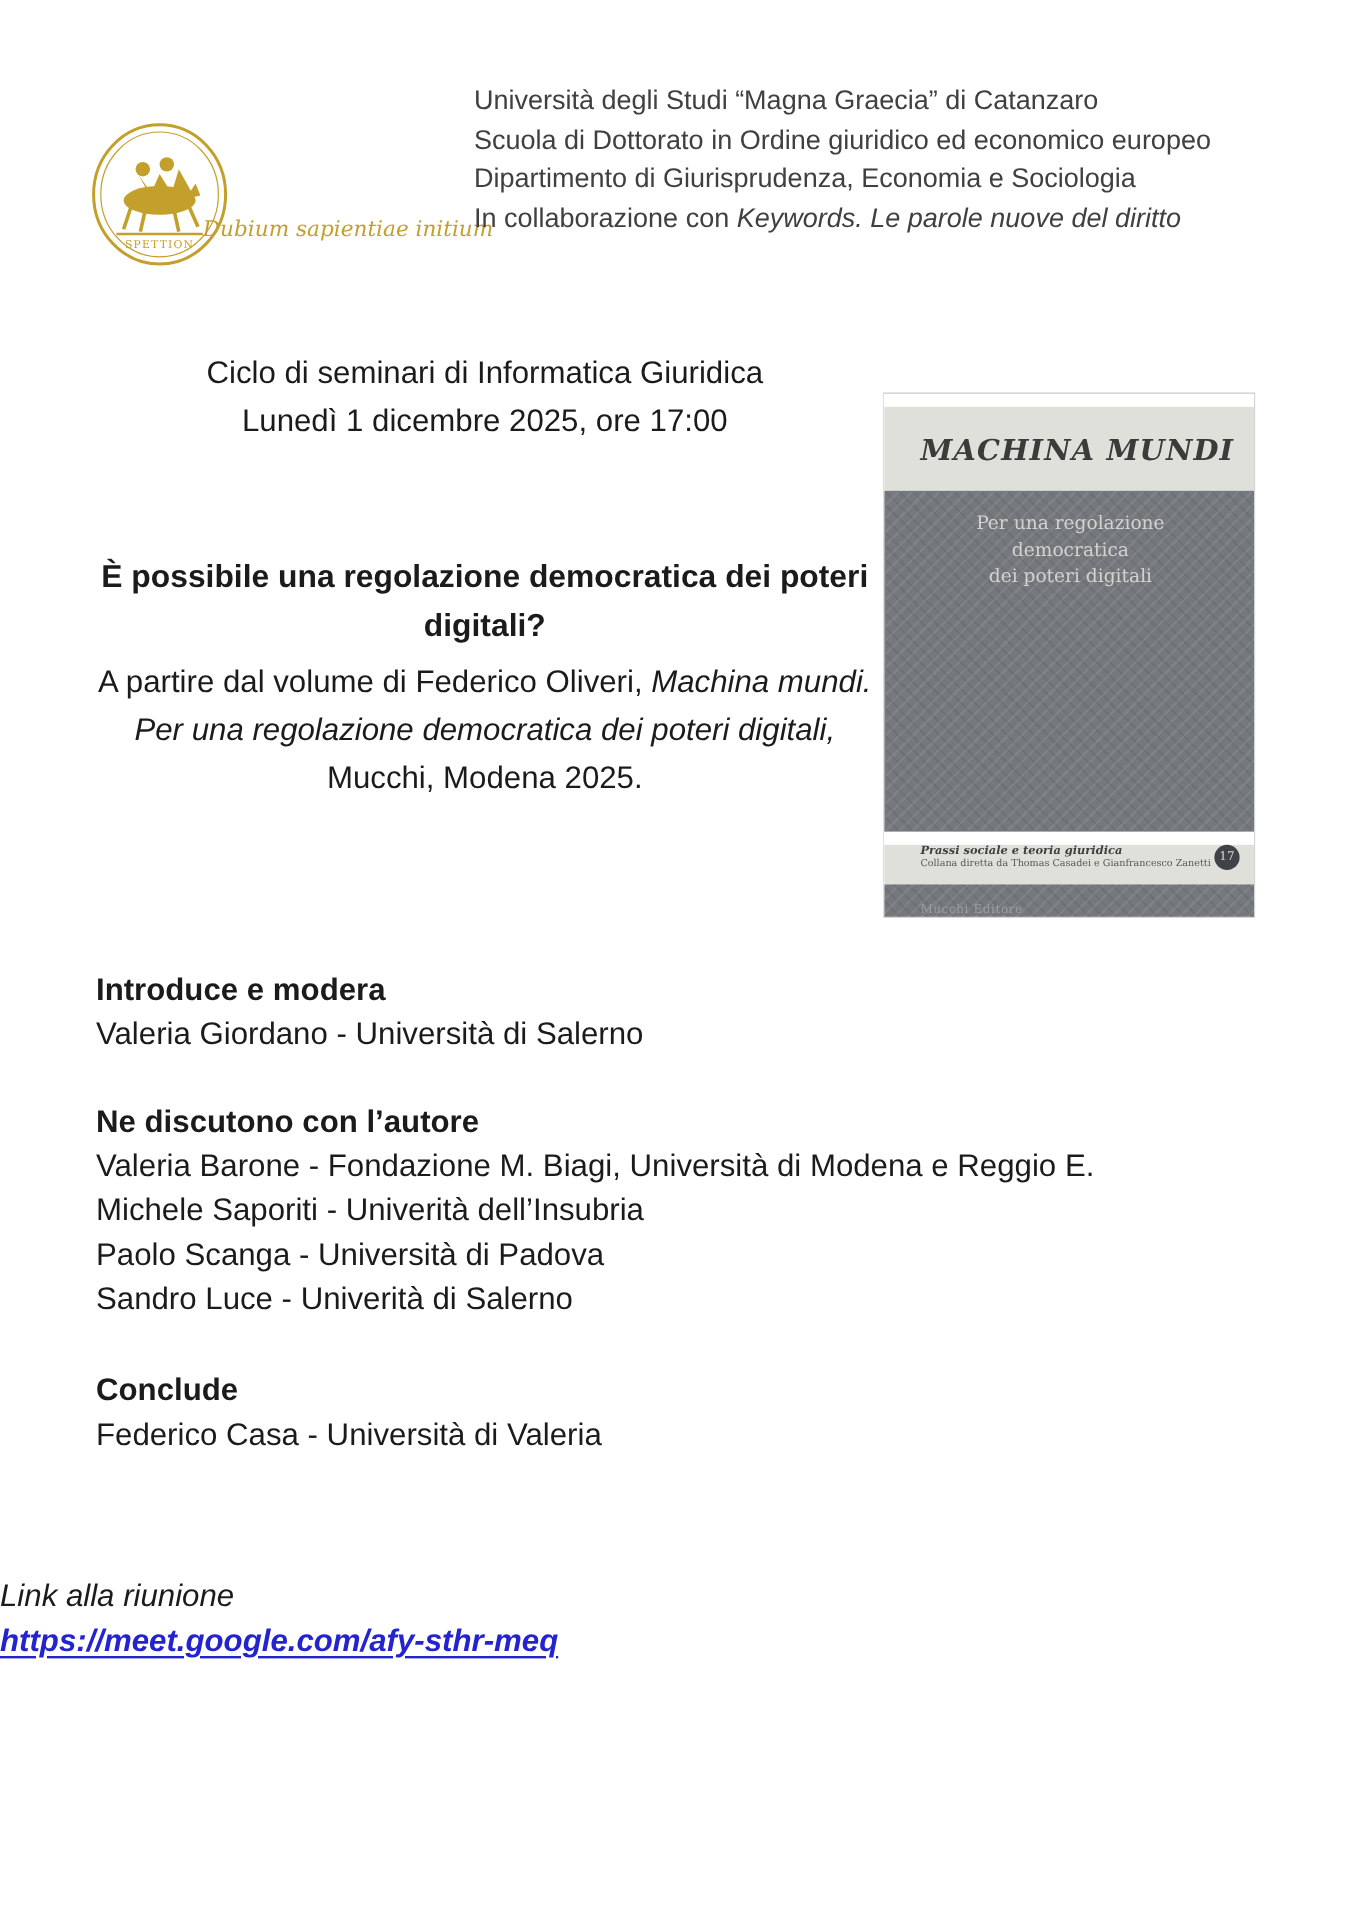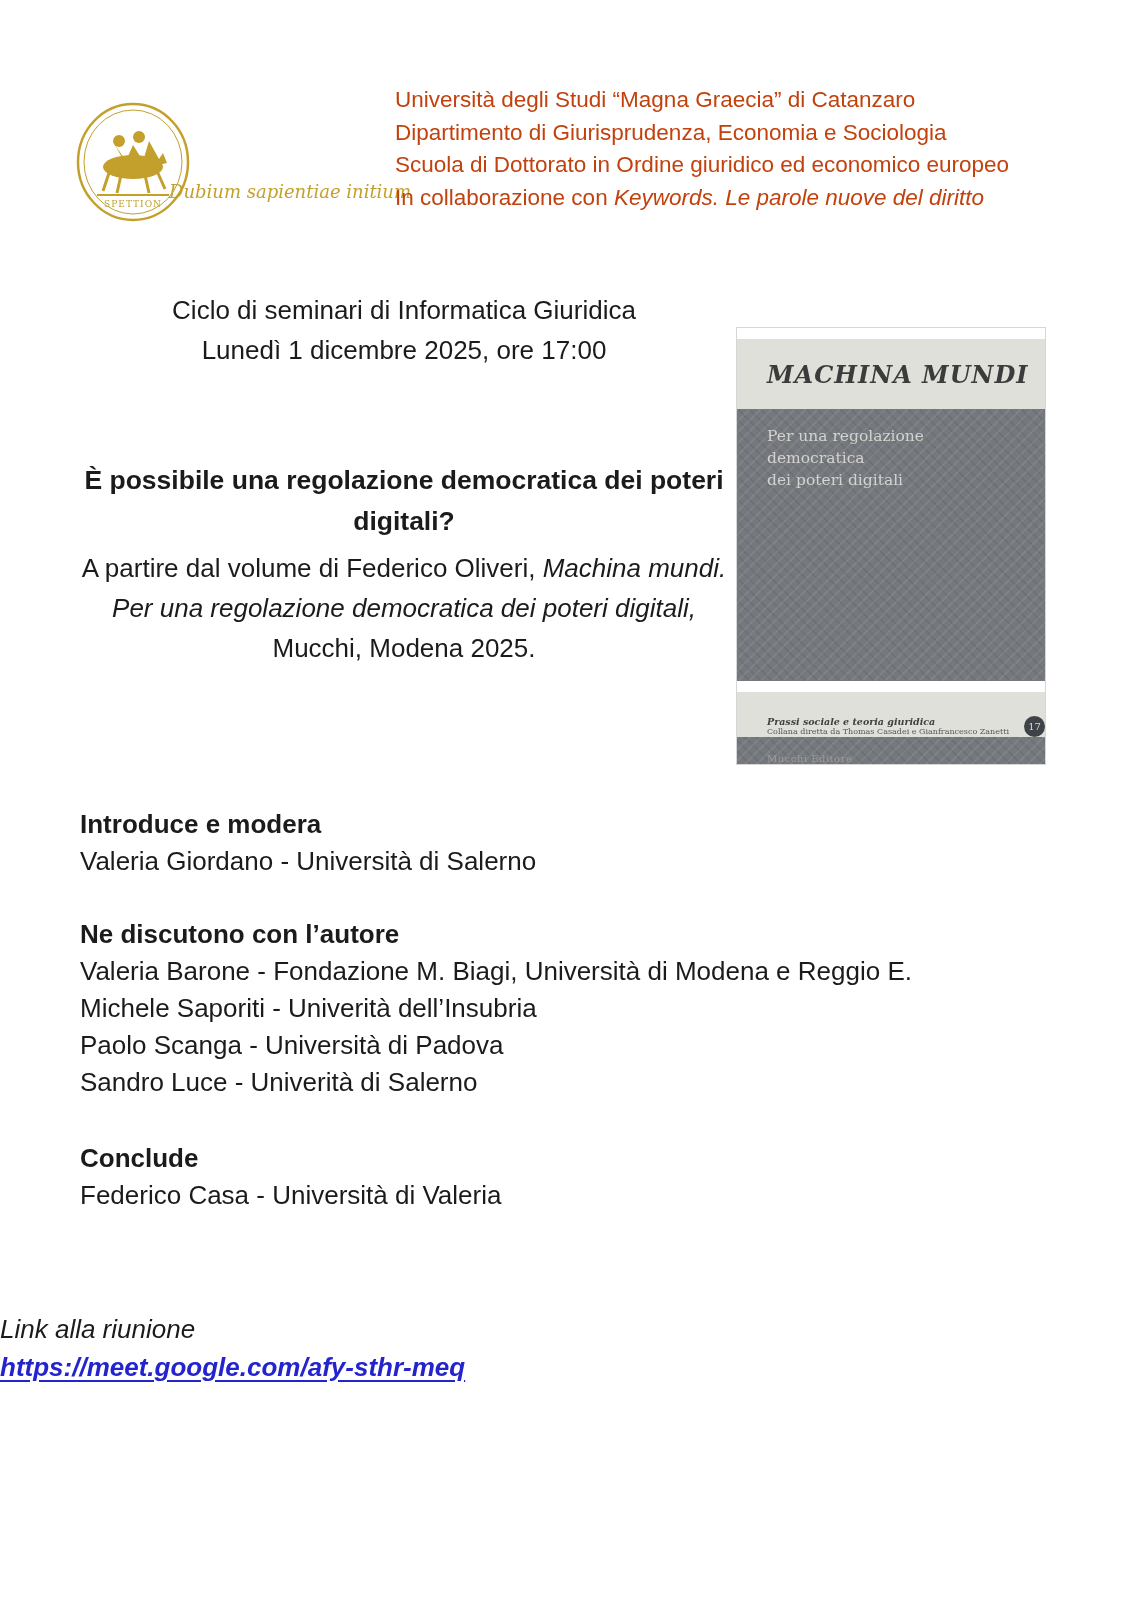--- a/index.html
+++ b/index.html
@@ -19,22 +19,22 @@
     -webkit-text-stroke:2px #c3a02c; letter-spacing:2px;
   }
   .umg-motto {
     position:absolute; left:94px; top:86px; width:190px;
     font-family:"DejaVu Serif", serif; font-style:italic;
     font-size:18px; color:#c3a02c; white-space:nowrap;
   }
 
   
   .org {
-    position:absolute; left:395px; top:84px; width:660px;
-    font-size:22.5px; line-height:32.5px; color:#c2410c;
+    position:absolute; left:395px; top:68px; width:660px;
+    font-size:22.5px; line-height:32.5px; color:#404040;
   }
   .it { font-style:italic; }
 
   
   .col { position:absolute; left:80px; width:648px; text-align:center; }
   .series-block { top:290px; font-size:26px; line-height:40px; }
   .title-block  { top:460px; font-size:26.5px; line-height:41px; font-weight:bold; }
   .about-block  { top:548px; font-size:26px; line-height:40px; }
 
   
@@ -53,24 +53,24 @@
   .cv-author {
     height:103px; display:flex; align-items:flex-end; padding:0 0 28px 30px;
     color:#d3d3cf; font-size:17px; letter-spacing:2.5px;
   }
   .cv-titleband { height:70px; display:flex; align-items:center; padding-left:30px; }
   .cv-title {
     font-style:italic; font-weight:bold; font-size:24px; letter-spacing:1px; color:#3b3b3b;
   }
   .cv-sub {
     flex:1 1 auto; padding:16px 28px 0 30px; color:#d3d3cf;
-    font-size:15.5px; line-height:22px;
+    font-size:15.5px; line-height:22px;text-align:center;
   }
   .cv-seriesband {
-    height:45px; display:flex; align-items:flex-end; padding:0 0 0 30px;
+    height:33px; display:flex; align-items:flex-start; padding:0 12px 0 30px;
   }
   .cv-series-text { flex:1 1 auto; }
   .cv-series-title { font-style:italic; font-weight:bold; font-size:9.5px; color:#3f3f3f; line-height:11px; }
   .cv-series-info  { font-size:8px; color:#55585a; line-height:10px; }
   .cv-series-num {
     width:21px; height:21px; border-radius:50%; background:#3f4246; color:#d8d8d4;
     font-size:10px; display:flex; align-items:center; justify-content:center; flex:0 0 auto;
   }
   .cv-pubband { height:27px; display:flex; align-items:flex-end; padding-left:30px; }
   .cv-publisher { font-size:10px; color:#9b9ea1; letter-spacing:.5px; }
@@ -107,22 +107,22 @@
       <path d="M40 44 L50 62 L58 44 L68 60 L74 40 L84 58 L88 52 L92 62 L58 70 Z" fill="#c3a02c"></path>
       <path d="M34 72 L28 90 M46 74 L42 92 M70 74 L74 92 M82 70 L90 88" stroke="#c3a02c" stroke-width="3" fill="none"></path>
       <line x1="22" y1="94" x2="94" y2="94" stroke="#c3a02c" stroke-width="2"></line>
       <text x="58" y="106" text-anchor="middle" font-size="9" letter-spacing="1" fill="#c3a02c" font-family="DejaVu Serif, serif">SPETTION</text>
     </svg>
     <div class="umg-motto">Dubium sapientiae initium</div>
   </div>
 
   <div class="org">
     <div>Università degli Studi “Magna Graecia” di Catanzaro</div>
+    <div>Scuola di Dottorato in Ordine giuridico ed economico europeo</div>
     <div>Dipartimento di Giurisprudenza, Economia e Sociologia</div>
-    <div>Scuola di Dottorato in Ordine giuridico ed economico europeo</div>
     <div><span>In collaborazione con </span><span class="it">Keywords. Le parole nuove del diritto</span></div>
   </div>
 
   <div class="col series-block">
     <div>Ciclo di seminari di Informatica Giuridica</div>
     <div>Lunedì 1 dicembre 2025, ore 17:00</div>
   </div>
 
   <div class="col title-block">
     <div>È possibile una regolazione democratica dei poteri</div>

